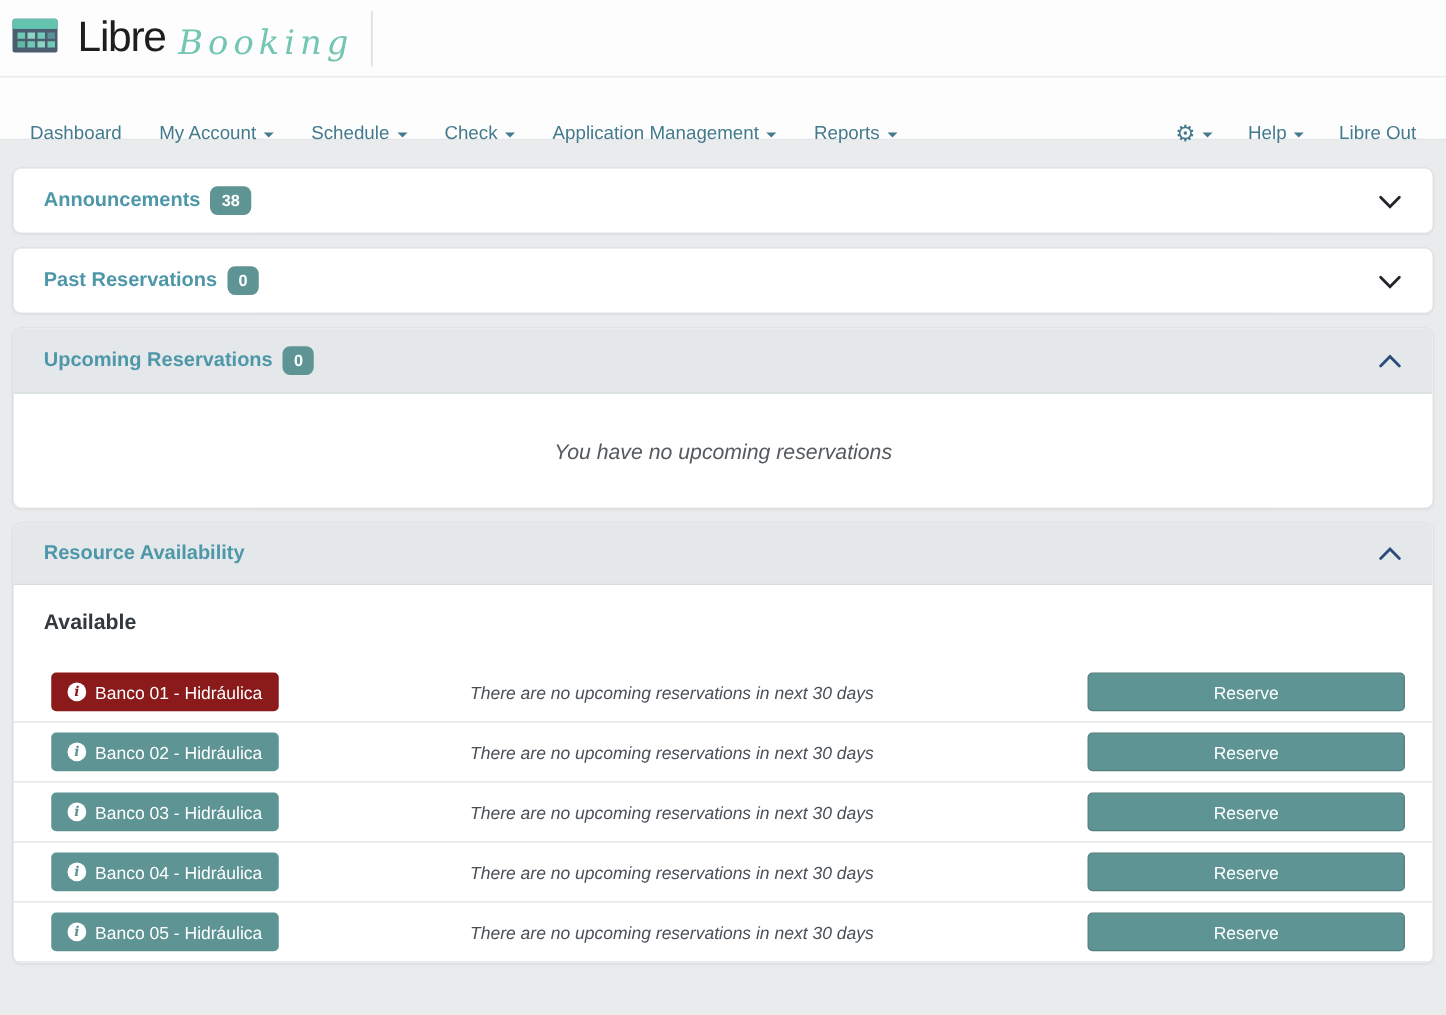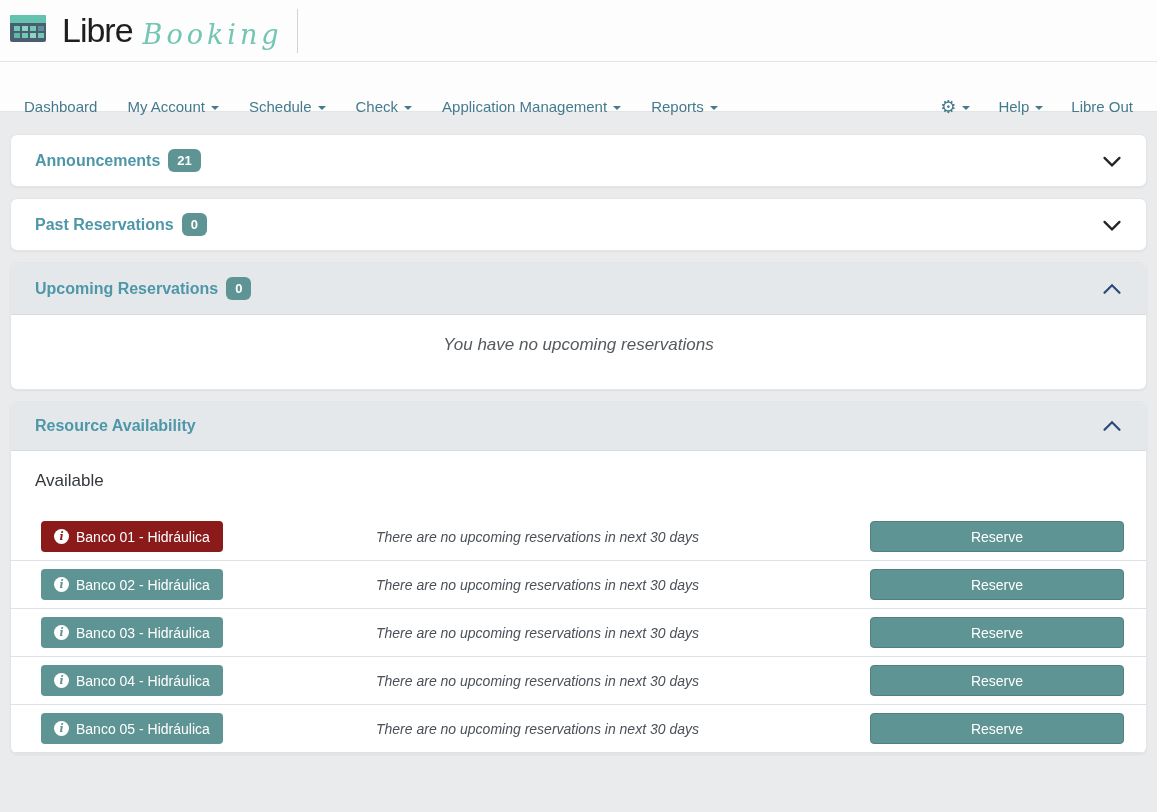--- a/index.html
+++ b/index.html
@@ -34,26 +34,26 @@
   .card { background:#fff; border:1px solid rgba(0,0,0,.10); border-radius:7px;
           margin-bottom:11px; overflow:hidden; box-shadow:0 1px 2px rgba(0,0,0,.05); }
   .card-header { display:flex; align-items:center; padding:14px 24px; cursor:pointer; }
   .card-header.expanded { background:#e4e8ea; border-bottom:1px solid #d5dbde; }
   .card-title { font-size:16px; font-weight:700; color:#4e97a8; }
   .badge { background:#5f9494; color:#fff; font-size:13px; font-weight:700;
            border-radius:6px; padding:4px 9px; margin-left:8px; }
   .chev { margin-left:auto; display:flex; align-items:center; }
   .chev svg { display:block; }
 
-  .empty-body { padding:20px 0 34px 0; text-align:center; }
+  .empty-body { padding:37px 0 34px 0; text-align:center; }
   .empty-msg { font-style:italic; font-size:17px; color:#555a5f; }
 
   
   .avail-body { padding-top:20px; }
-  .avail-heading { font-size:17px; font-weight:400; color:#33383d; padding:0 24px; margin-bottom:22px; }
+  .avail-heading { font-size:17px; font-weight:700; color:#33383d; padding:0 24px; margin-bottom:22px; }
   .group-title { text-align:center; font-size:20px; font-weight:700; color:#565e64;
                  letter-spacing:.3px; margin-bottom:14px; }
   .res-row { display:flex; align-items:center; height:48px; padding:0 22px 0 30px;
              border-bottom:1px solid #dee2e6; }
   .row-left { width:335px; }
   .row-mid { flex:1; text-align:left; font-style:italic; font-size:14px; color:#495057; }
   .res-btn { display:inline-flex; align-items:center; height:31px; padding:0 13px;
              border:none; border-radius:4px; color:#fff; font-size:14px;
              font-family:inherit; cursor:pointer; }
   .res-btn.available { background:#5f9494; }
@@ -130,21 +130,21 @@
         <span>Libre Out</span>
       </a>
   </div>
 </nav>
 
 <main class="page">
 
   <section class="card">
     <div class="card-header">
       <span class="card-title">Announcements</span>
-      <span class="badge">21</span>
+      <span class="badge">38</span>
       <span class="chev">
         <svg width="20" height="20" viewBox="0 0 16 16">
             <path d="M2 5.5l6 6 6-6" fill="none" stroke="#212529" stroke-width="1.8" stroke-linecap="round"></path>
           </svg>
       </span>
     </div>
   </section>
 
   <section class="card">
     <div class="card-header">

